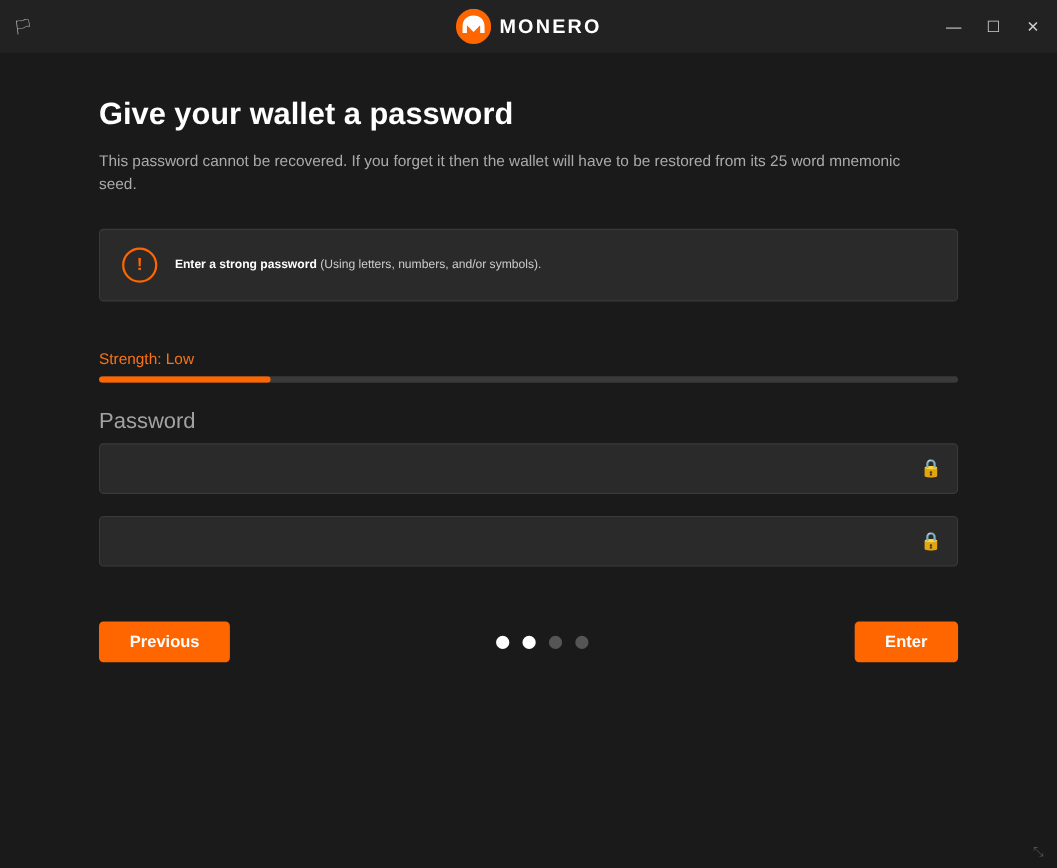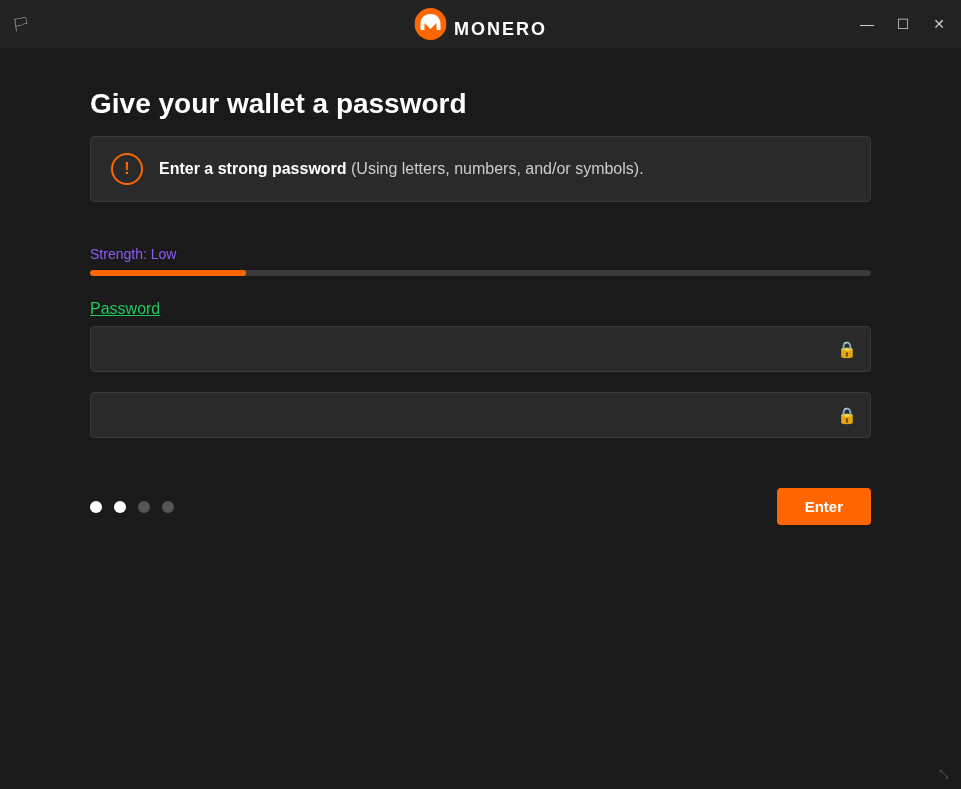--- a/index.html
+++ b/index.html
@@ -33,21 +33,21 @@
     .titlebar-left {
       display: flex;
       align-items: center;
     }
 
     .titlebar-center {
       position: absolute;
       left: 50%;
       transform: translateX(-50%);
       display: flex;
-      align-items: flex-end;
+      align-items: center;
       gap: 8px;
     }
 
     .titlebar-right {
       display: flex;
       align-items: center;
       gap: 16px;
     }
 
     .monero-logo {
@@ -120,33 +120,33 @@
       display: flex;
       align-items: center;
       justify-content: center;
       color: #ff6600;
       font-size: 16px;
       font-weight: bold;
       flex-shrink: 0;
     }
 
     .warning-text {
-      font-size: 16px;
+      font-size: 11px;
       color: #cccccc;
     }
 
     .warning-text strong {
       color: #ffffff;
       font-weight: bold;
     }
 
     
     .strength-label {
       font-size: 14px;
-      color: #8b5cf6;
+      color: #f97316;
       margin-bottom: 8px;
       margin-top: 44px;
     }
 
     .strength-bar-container {
       width: 100%;
       height: 6px;
       background-color: #3a3a3a;
       border-radius: 3px;
       margin-bottom: 24px;
@@ -155,24 +155,23 @@
 
     .strength-bar-fill {
       height: 100%;
       background-color: #ff6600;
       border-radius: 3px;
       width: 20%;
     }
 
     
     .field-label {
-      font-size: 16px;
-      color: #22c55e;
+      font-size: 20px;
+      color: #a3a3a3;
       margin-bottom: 8px;
-      text-decoration: underline;
     }
 
     .input-wrapper {
       position: relative;
       margin-bottom: 20px;
     }
 
     .password-input {
       width: 100%;
       height: 46px;
@@ -264,20 +263,21 @@
   <div class="titlebar-right">
     <button class="window-btn">—</button>
     <button class="window-btn">☐</button>
     <button class="window-btn">✕</button>
   </div>
 </div>
 
 <div class="main-content">
 
   <h1 class="page-title">Give your wallet a password</h1>
+  <p class="page-description">This password cannot be recovered. If you forget it then the wallet will have to be restored from its 25 word mnemonic seed.</p>
 
   <div class="warning-box">
     <div class="warning-icon">!</div>
     <span class="warning-text">
       <strong>Enter a strong password</strong><span> (Using letters, numbers, and/or symbols).</span>
     </span>
   </div>
 
   <p class="strength-label">Strength: Low</p>
   <div class="strength-bar-container">
@@ -289,20 +289,21 @@
     <input type="password" class="password-input" style="">
     <span class="lock-icon">🔒</span>
   </div>
 
   <div class="input-wrapper">
     <input type="password" class="password-input" style="">
     <span class="lock-icon">🔒</span>
   </div>
 
   <div class="bottom-nav">
+    <button class="nav-btn">Previous</button>
 
     <div class="step-dots">
       <div class="dot dot-active"></div>
       <div class="dot dot-active"></div>
       <div class="dot dot-inactive"></div>
       <div class="dot dot-inactive"></div>
     </div>
 
     <button class="nav-btn">Enter</button>
   </div>

